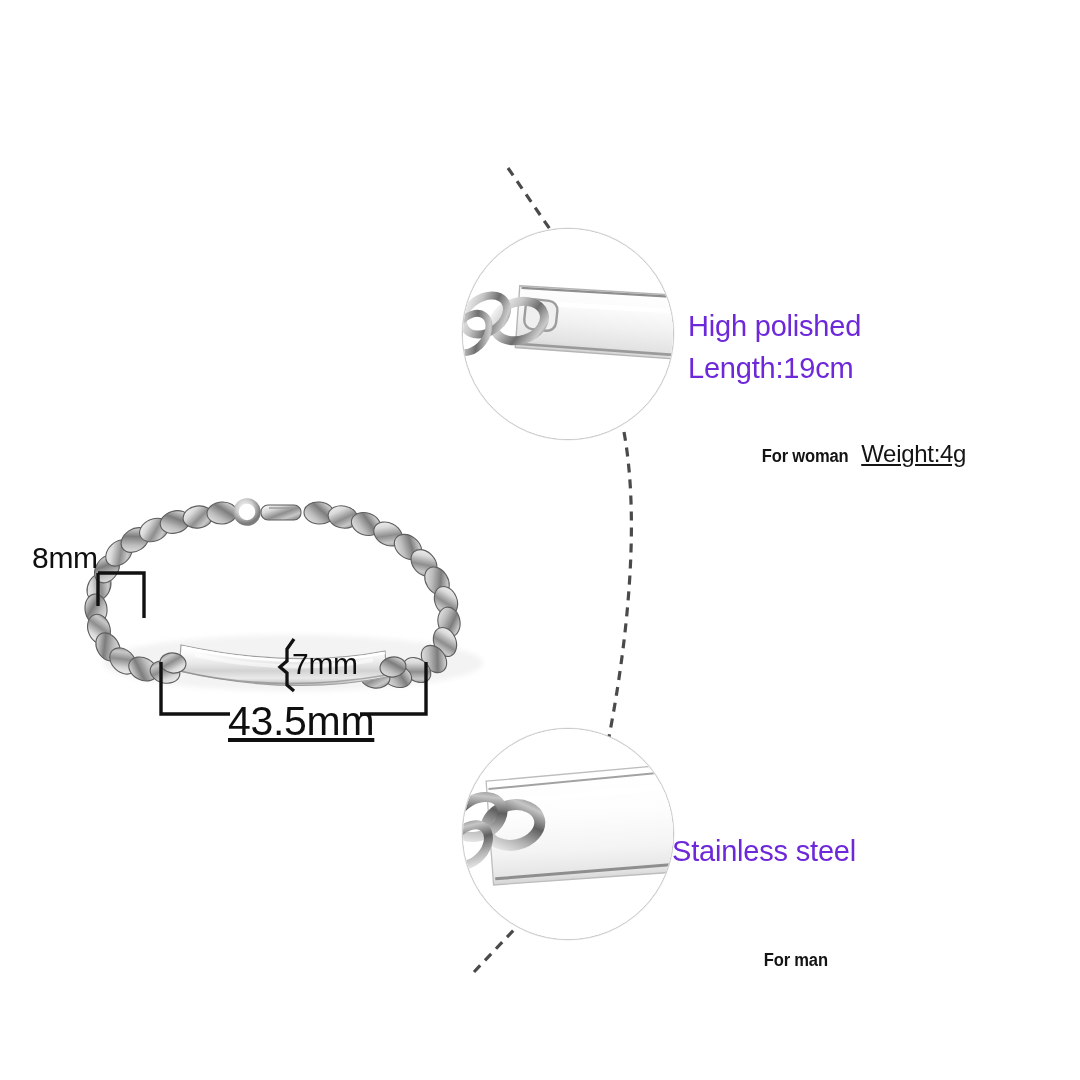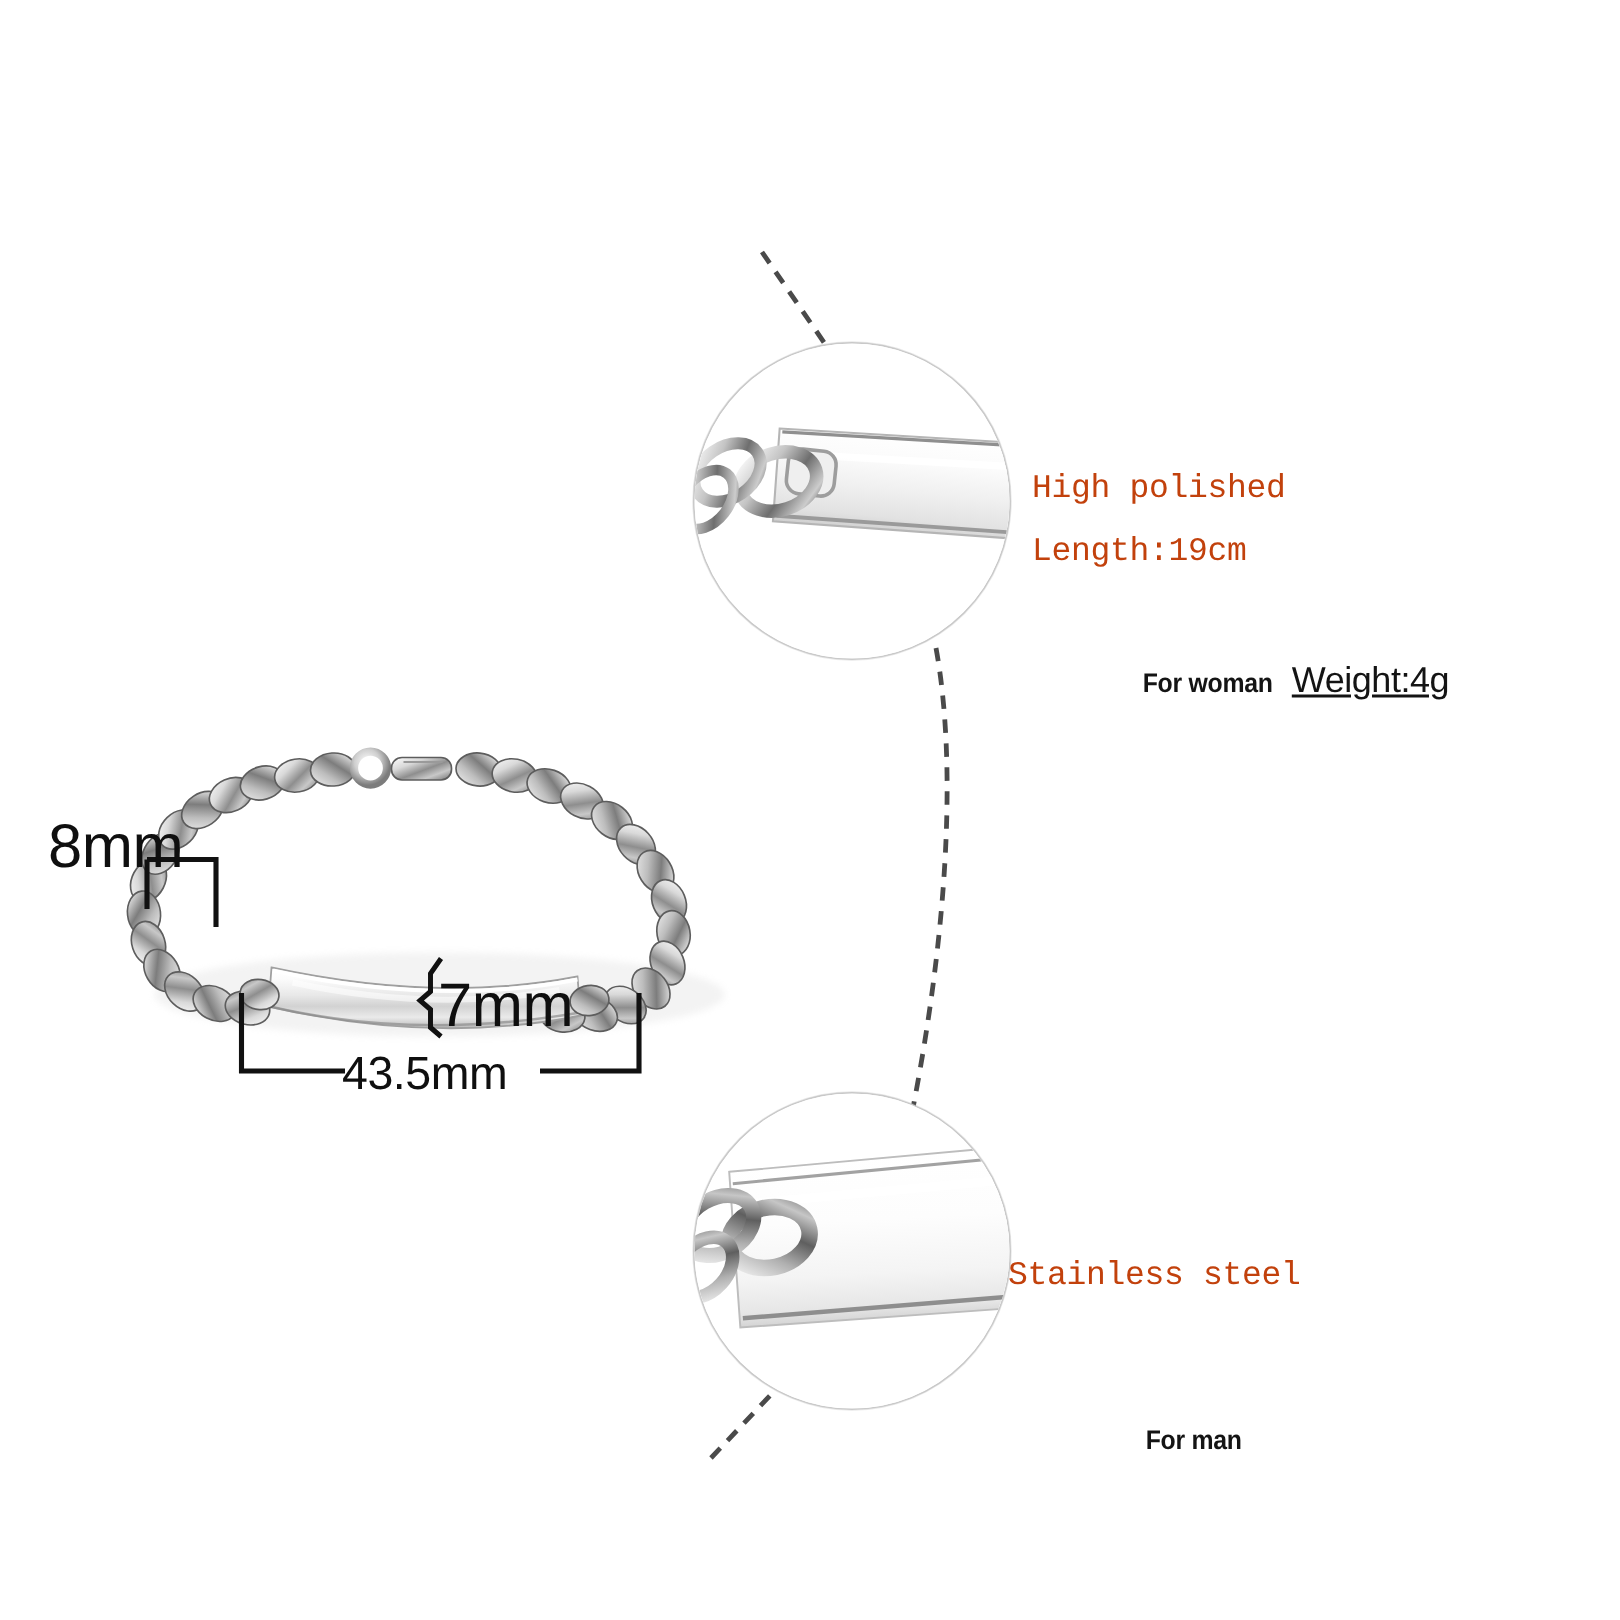--- a/index.html
+++ b/index.html
@@ -26,28 +26,28 @@
     top: 495px;
     width: 470px;
     height: 215px;
   }
   #bracelet-figure svg { display: block; width: 100%; height: 100%; }
 
   
   .dim-label {
     position: absolute;
     font-family: "Liberation Sans", sans-serif;
-    font-size: 41px;
+    font-size: 30px;
     color: #0f0f0f;
     white-space: nowrap;
     letter-spacing: -0.3px;
   }
   #dim-8mm-label  { left: 32px;  top: 541px; }
   #dim-7mm-label  { left: 292px; top: 611px; margin-top: 36px; }
-  #dim-435mm-label{ left: 228px; top: 698px; font-size: 31px; }
+  #dim-435mm-label{ left: 228px; top: 698px; font-size: 41px; text-decoration: underline; }
 
   
   .bracket { position: absolute; }
   .bracket svg { display: block; overflow: visible; }
 
   
   .bubble {
     position: absolute;
     border-radius: 50%;
     overflow: hidden;
@@ -76,23 +76,23 @@
     position: absolute;
     left: 0; top: 0;
     width: 1080px; height: 1080px;
     pointer-events: none;
   }
   #leaders svg { display: block; width: 100%; height: 100%; }
 
   
   .spec-block { position: absolute; }
   .spec-line {
-    font-family: Liberation Mono, monospace;
-    font-size: 22px;
-    color: #c2410c;
+    font-family: Liberation Sans, sans-serif;
+    font-size: 29px;
+    color: #6d28d9;
     line-height: 42px;
     white-space: nowrap;
     letter-spacing: -0.2px;
   }
   #spec-top    { left: 688px; top: 305px; }
   #spec-bottom { left: 672px; top: 830px; }
 
   .weight-row {
     position: absolute;
     display: flex;

